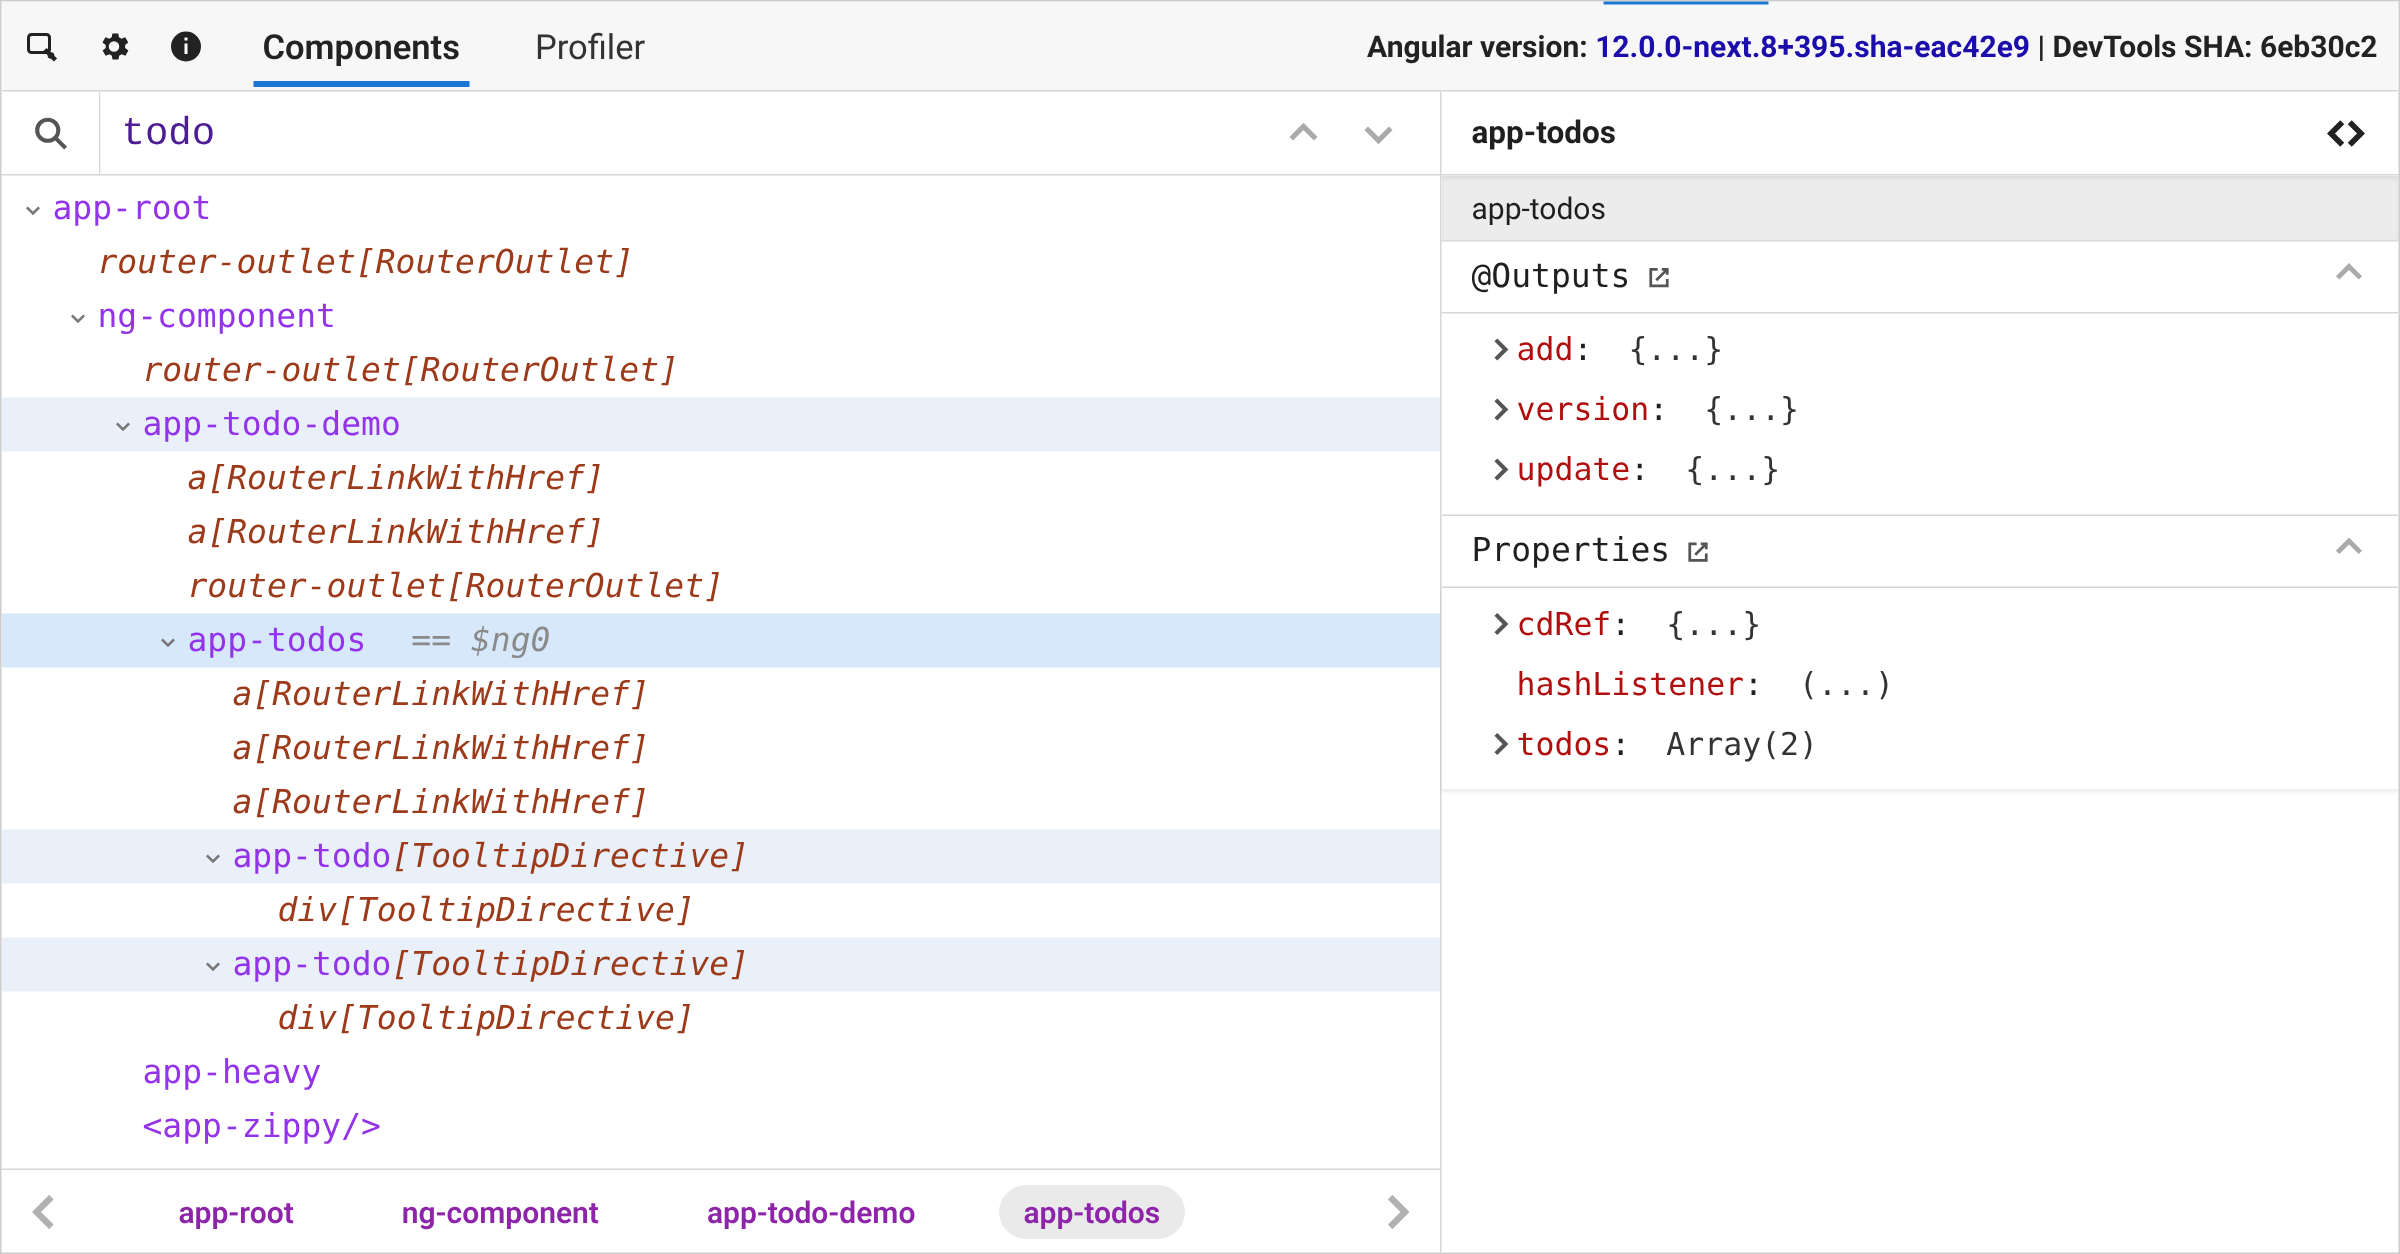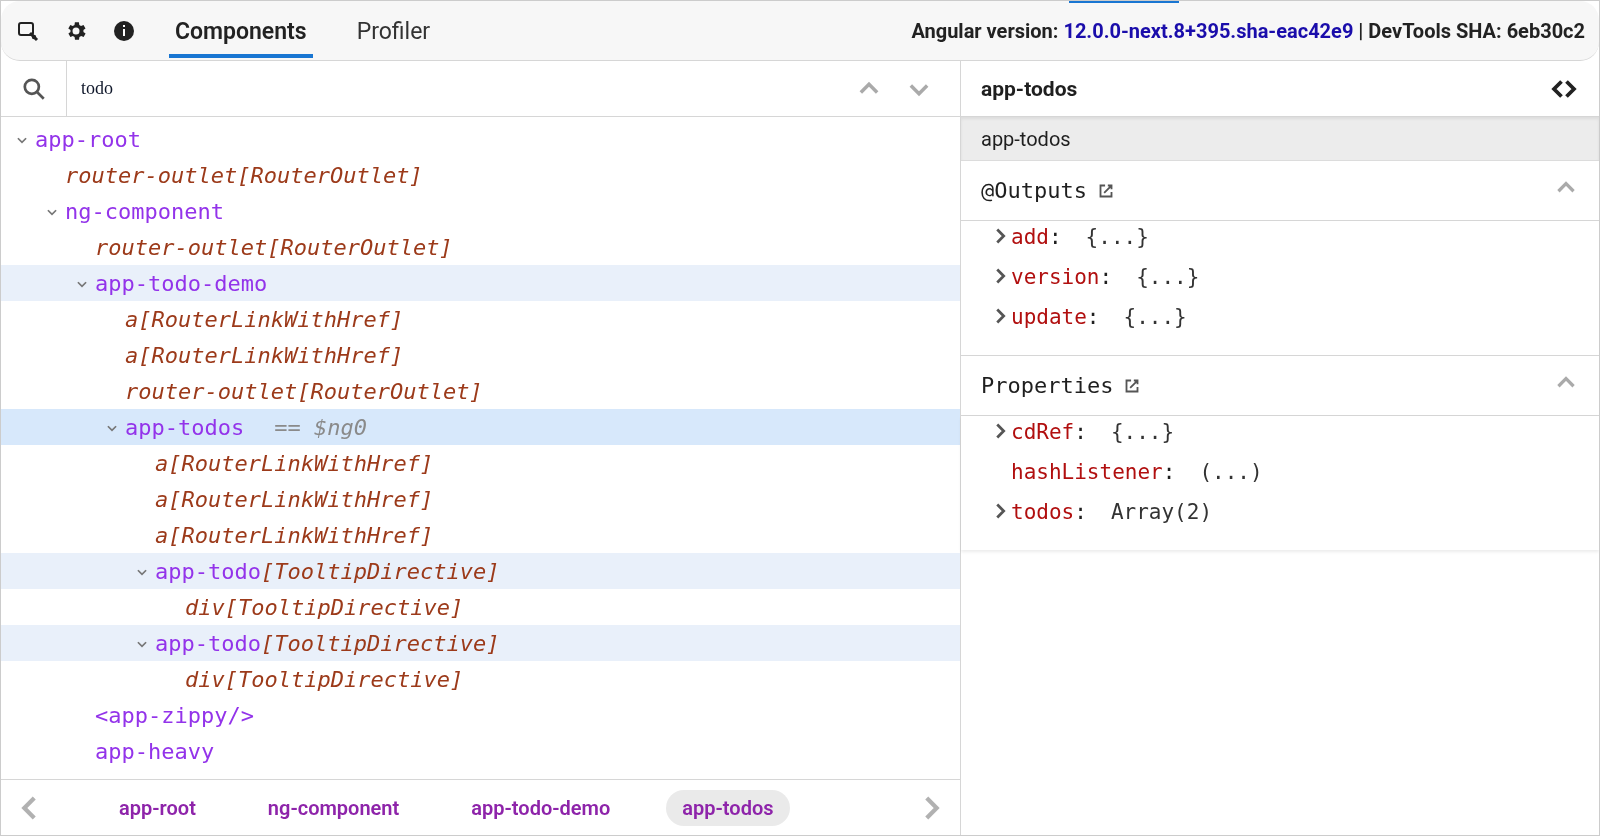--- a/index.html
+++ b/index.html
@@ -29,42 +29,41 @@
   
   .toolbar{
     height:60px;
     display:flex;
     align-items:center;
     padding:0 14px;
     gap:22px;
     border-bottom:1px solid var(--border);
     background:#f7f7f7;
     position:relative;
-    border-radius:19px;
   }
   .toolbar .icon-btn{width:26px;height:26px;display:flex;align-items:center;justify-content:center;cursor:pointer;}
   .toolbar .icon-btn svg{width:24px;height:24px;}
   .tabs{display:flex;gap:38px;font-size:23px;margin-left:10px;}
   .tab{padding:14px 6px 12px 6px;cursor:pointer;position:relative;color:#333;}
   .tab.active{font-weight:600;color:#222;}
   .tab.active::after{content:"";position:absolute;left:0;right:0;bottom:-1px;height:4px;background:#1976d2;}
   .top-tiny-blue{position:absolute;top:-1px;right:420px;width:110px;height:3px;background:#1976d2;}
   .version-block{margin-left:auto;font-size:20px;font-weight:700;color:#222;}
   .version-block a{color:#1a0dab;text-decoration:none;}
 
   
   .body{display:flex;height:calc(100% - 60px);}
   .left{width:960px;border-right:1px solid var(--border);display:flex;flex-direction:column;min-width:0;}
   .right{flex:1;display:flex;flex-direction:column;min-width:0;}
 
   
   .searchbar{display:flex;align-items:center;height:56px;border-bottom:1px solid var(--border);}
   .search-icon-cell{width:66px;display:flex;align-items:center;justify-content:center;border-right:1px solid var(--border);height:100%;}
   .search-icon-cell svg{width:26px;height:26px;stroke:var(--icon);}
-  .search-input{flex:1;height:100%;border:none;outline:none;padding:0 14px;font-size:18px;font-family:Liberation Serif, serif;color:#0f172a;}
+  .search-input{flex:1;height:100%;border:none;outline:none;padding:0 14px;font-size:26px;font-family:Liberation Mono, monospace;color:#4c1d95;}
   .nav-arrows{display:flex;gap:16px;padding:0 24px;}
   .nav-arrows .chev{width:34px;height:34px;display:flex;align-items:center;justify-content:center;cursor:pointer;opacity:.55;}
   .nav-arrows svg{width:28px;height:28px;}
 
   
   .tree{flex:1;overflow:auto;padding:4px 0 0 0;font-size:22px;}
   .row{
     display:flex;align-items:center;height:36px;white-space:nowrap;
     padding-left:calc(var(--depth,0) * 30px + 12px);
     border-top:1px solid transparent;
@@ -87,28 +86,28 @@
   .crumb.current{background:#eaeaea;color:var(--purple-dark);}
 
   
   .r-header{height:56px;display:flex;align-items:center;padding:0 20px;border-bottom:1px solid var(--border);}
   .r-header .title{font-size:21px;font-weight:700;}
   .r-header .open-src{margin-left:auto;display:flex;gap:0;cursor:pointer;}
   .r-header .open-src svg{width:30px;height:30px;}
 
   .subheader{height:44px;background:#ececec;border-bottom:1px solid #dcdcdc;box-shadow:inset 0 2px 3px rgba(0,0,0,.07);display:flex;align-items:center;padding:0 20px;font-size:20px;}
 
-  .section-h{display:flex;align-items:center;height:60px;padding:0 20px;font-size:22px;border-bottom:1px solid var(--border);font-family:"SF Mono",Menlo,Consolas,monospace;}
+  .section-h{display:flex;align-items:center;height:48px;padding:0 20px;font-size:22px;border-bottom:1px solid var(--border);font-family:"SF Mono",Menlo,Consolas,monospace;}
   .section-h .openout{margin-left:8px;display:inline-flex;align-items:center;cursor:pointer;}
   .section-h .openout svg{width:22px;height:22px;fill:#555;}
   .section-h .collapse{margin-left:auto;cursor:pointer;opacity:.55;}
   .section-h .collapse svg{width:26px;height:26px;}
 
   .plist{padding:4px 0 10px 0;border-bottom:1px solid var(--border);}
-  .prow{display:flex;align-items:flex-start;height:40px;font-size:21px;padding-left:28px;font-family:"SF Mono",Menlo,Consolas,monospace;}
+  .prow{display:flex;align-items:center;height:40px;font-size:21px;padding-left:28px;font-family:"SF Mono",Menlo,Consolas,monospace;}
   .prow .exp{width:22px;display:inline-flex;justify-content:center;color:#666;cursor:pointer;}
   .pkey{color:#b10f0f;}
   .pval{margin-left:10px;color:#333;}
   .colonpad{display:inline-block;min-width:14px;}
 </style>
 </head>
 <body>
 
 <div class="toolbar">
   <div class="top-tiny-blue"></div>
@@ -253,25 +252,25 @@
             </svg>
           </span>
           <span class="node"><span class="comp">app-todo</span><span class="dir">[TooltipDirective]</span></span>
         </div>
         <div class="row" style="--depth: 5;">
           <span class="spacer"></span>
           <span class="node"><span class="dir">div</span><span class="dir">[TooltipDirective]</span></span>
         </div>
         <div class="row" style="--depth: 2;">
           <span class="spacer"></span>
+          <span class="node"><span class="comp">app-heavy</span></span>
+        </div>
+        <div class="row" style="--depth: 2;">
+          <span class="spacer"></span>
           <span class="node"><span class="comp">&lt;app-zippy/&gt;</span></span>
-        </div>
-        <div class="row" style="--depth: 2;">
-          <span class="spacer"></span>
-          <span class="node"><span class="comp">app-heavy</span></span>
         </div>
       </div>
 
     <div class="crumbs">
       <span class="scroll-btn">
           <svg viewBox="0 0 24 24" fill="none" stroke="#666" stroke-width="3">
             <polyline points="15 5 8 12 15 19"></polyline>
           </svg>
         </span>
       <div class="crumb-list" id="crumbs">

